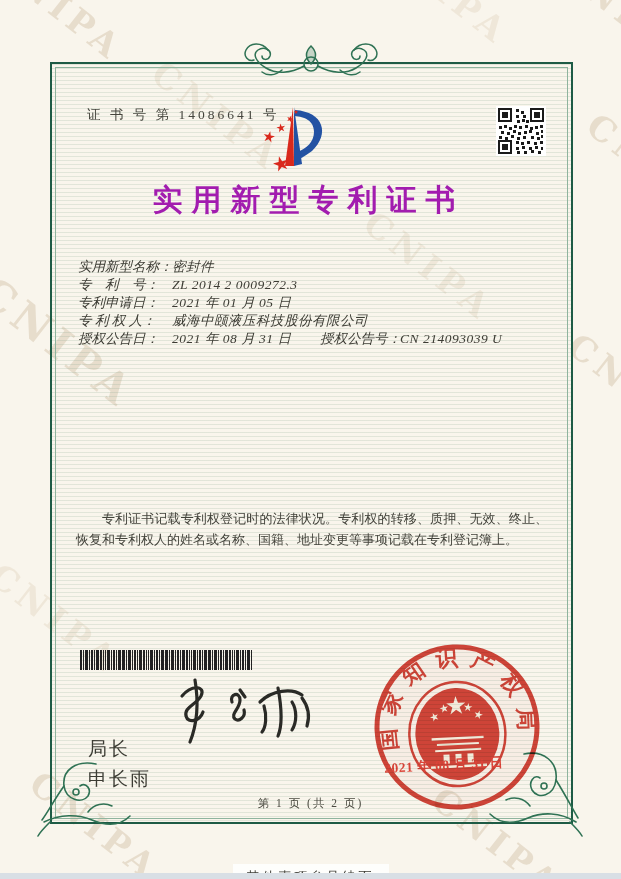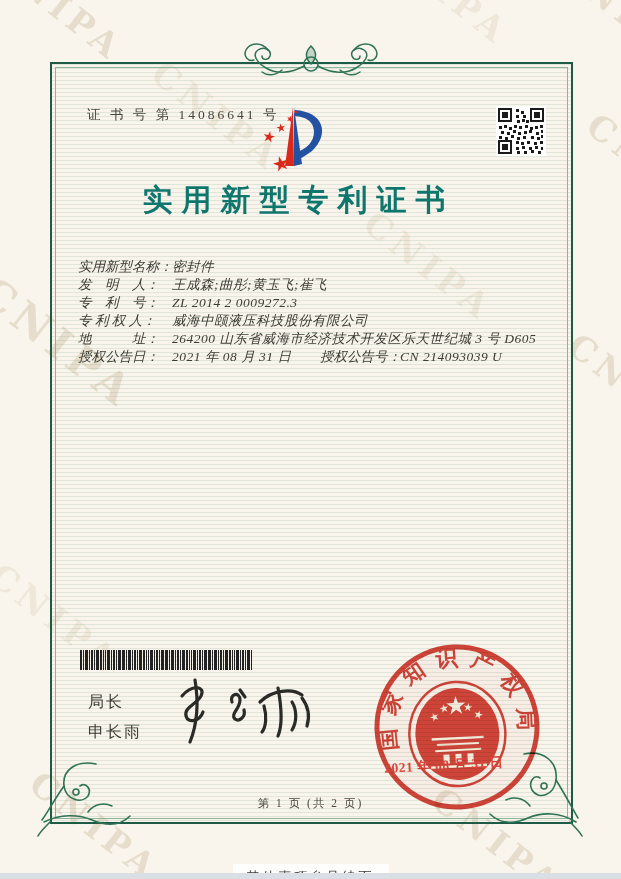--- a/index.html
+++ b/index.html
@@ -28,32 +28,32 @@
   }
   .frame::before{
     content:"";position:absolute;left:3px;top:3px;right:3px;bottom:3px;
     border:1px solid #8fb49e;pointer-events:none;
   }
   .orn{position:absolute;z-index:3;pointer-events:none;}
   
   .abs{position:absolute;z-index:4;}
   .cert-no{left:78px;top:106px;font-size:13.5px;letter-spacing:3px;color:#45453d;margin-left:9px;}
   .title{
-    left:38px;top:180px;width:521px;text-align:center;
-    font-size:30px;font-weight:bold;letter-spacing:9px;color:#0f766e;
+    left:48px;top:180px;width:521px;text-align:center;
+    font-size:30px;font-weight:bold;letter-spacing:9px;color:#a21caf;
   }
   .fields{left:78px;top:258px;width:468px;display:flex;flex-direction:column;font-style:italic;}
   .frow{position:relative;height:18px;font-size:13.5px;white-space:nowrap;}
   .flabel{display:inline-block;width:94px;color:#3c3c34;}
   .fvalue{color:#3c3c34;letter-spacing:0.5px;}
   .fpair2{position:absolute;left:242px;top:0;}
   .paras{left:76px;top:508px;width:472px;font-size:13px;line-height:21px;
          text-align:justify;color:#42423a;}
   .paras p{margin:0;text-indent:2em;}
-  .signer{font-size:16px;color:#3c3c34;letter-spacing:2px;}
+  .signer{font-size:19px;color:#3c3c34;letter-spacing:2px;margin-top:44px;}
   .pagenum{left:50px;top:796px;width:521px;text-align:center;font-size:11.5px;
            letter-spacing:2px;color:#4a4a40;}
   .contnote{
     left:50px;top:864px;width:521px;text-align:center;z-index:4;
   }
   .contnote span{
     display:inline-block;background:rgba(255,255,255,0.85);
     padding:4px 14px;font-size:13px;letter-spacing:3px;color:#3c3c34;
   }
   .bottom-strip{left:0;bottom:0;width:621px;height:6px;background:#d9dfe5;z-index:6;}
@@ -157,40 +157,38 @@
   </g>
 </svg>
 
 <div class="abs title">实用新型专利证书</div>
 
 <div class="abs fields">
   <div class="frow">
     <span class="flabel">实用新型名称：</span><span class="fvalue">密封件</span>
   </div>
   <div class="frow">
-    <span class="flabel">发　明　人：</span><span class="fvalue">王成森;曲彤;黄玉飞;崔飞</span>
-  </div>
-  <div class="frow">
     <span class="flabel">专　利　号：</span><span class="fvalue">ZL 2014 2 0009272.3</span>
   </div>
   <div class="frow">
+    <span class="flabel">专利申请日：</span><span class="fvalue">2021 年 01 月 05 日</span>
+  </div>
+  <div class="frow">
     <span class="flabel">专 利 权 人：</span><span class="fvalue">威海中颐液压科技股份有限公司</span>
-  </div>
-  <div class="frow">
-    <span class="flabel">地　　　址：</span><span class="fvalue">264200 山东省威海市经济技术开发区乐天世纪城 3 号 D605</span>
   </div>
   <div class="frow">
     <span class="flabel">授权公告日：</span><span class="fvalue">2021 年 08 月 31 日</span>
     <span class="fpair2">
       <span class="flabel" style="width:80px;">授权公告号：</span><span class="fvalue">CN 214093039 U</span>
     </span>
   </div>
 </div>
 
 <div class="abs paras">
+  <p>专利证书记载专利权登记时的法律状况。专利权的转移、质押、无效、终止、恢复和专利权人的姓名或名称、国籍、地址变更等事项记载在专利登记簿上。</p>
 </div>
 
 <svg class="abs" style="left:80px;top:650px;" width="172" height="20" viewBox="0 0 172 20">
   <g id="barset" fill="#222222">
     <rect x="0" width="2" height="20"></rect>
       <rect x="3" width="1" height="20"></rect>
       <rect x="5" width="3" height="20"></rect>
     <rect x="9" width="1" height="20"></rect>
       <rect x="11" width="2" height="20"></rect>
       <rect x="14" width="1" height="20"></rect>

